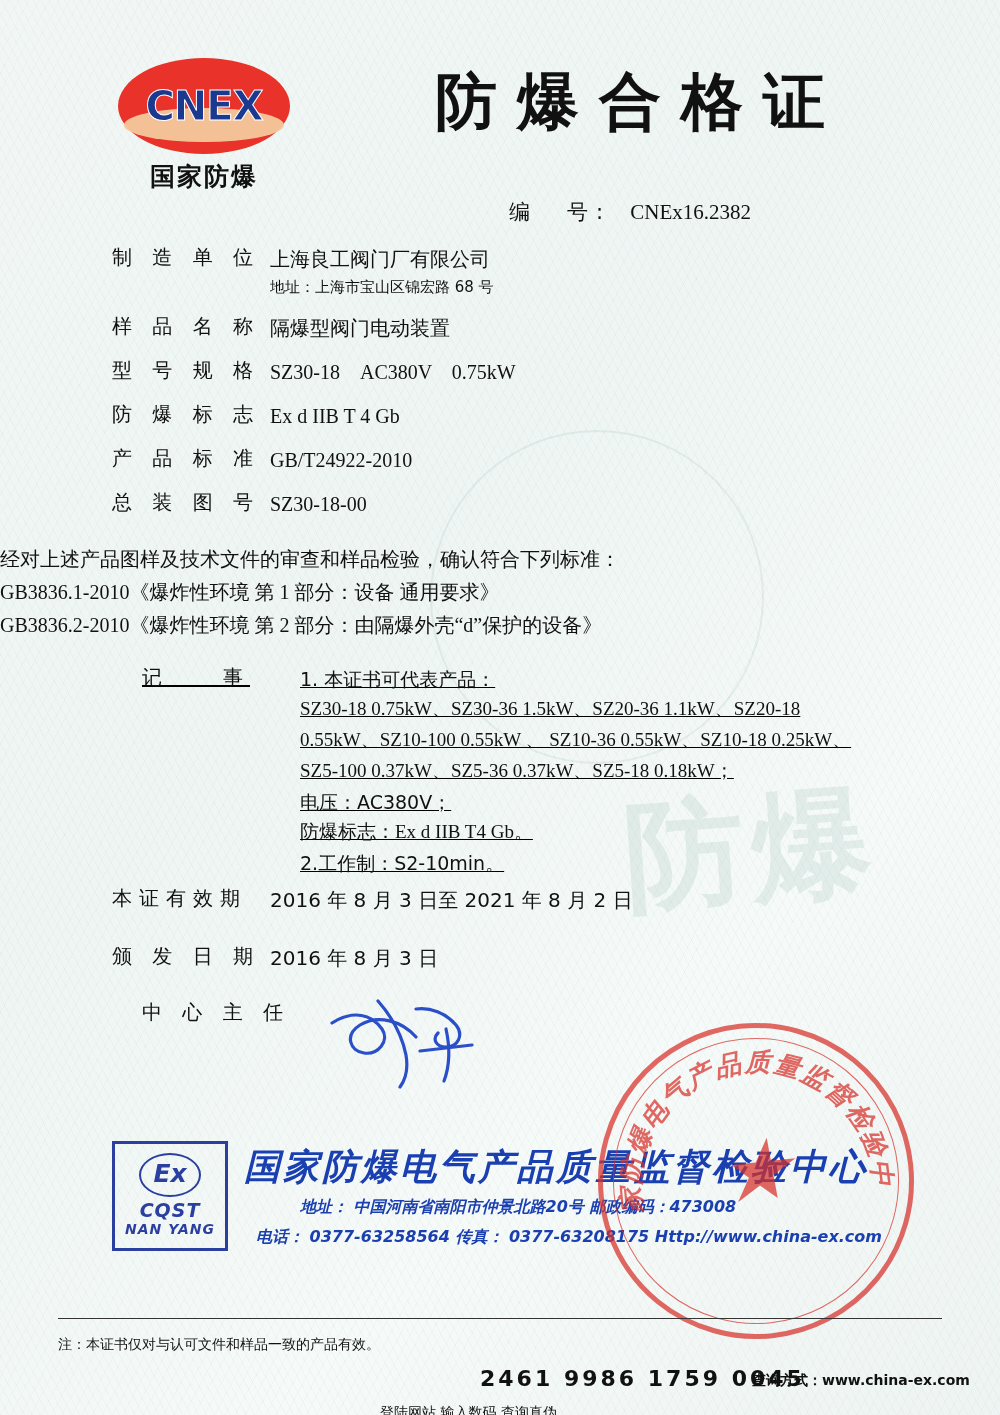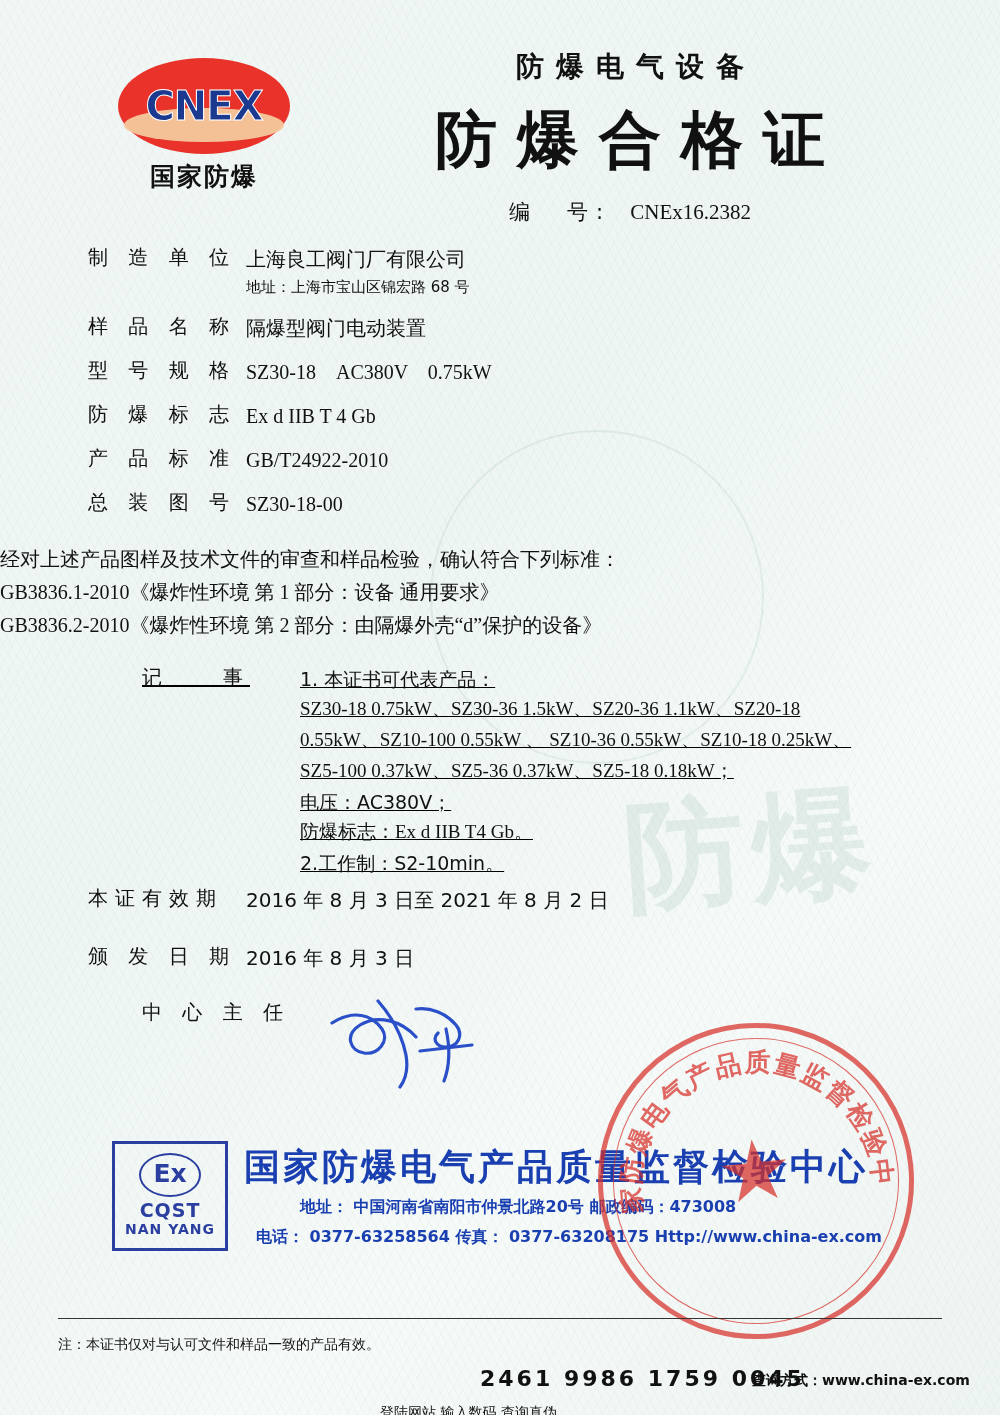--- a/index.html
+++ b/index.html
@@ -146,21 +146,21 @@
 
   
   .body {
     position: relative;
     padding: 18px 0 0 0;
   }
   .row {
     display: flex;
     align-items: flex-start;
     margin-bottom: 14px;
-    padding-left: 88px;
+    padding-left: 112px;
   }
   .label {
     width: 158px;
     flex: 0 0 158px;
     font-size: 20px;
     color: #111;
     font-family: "DejaVu Sans", sans-serif;
     letter-spacing: 7px;
     white-space: nowrap;
   }
@@ -218,20 +218,21 @@
     top: -8px;
     width: 180px;
     height: 110px;
   }
 
   
   .center-block {
     position: relative;
     margin-top: 10px;
     height: 175px;
+    font-style: italic;
   }
   .ex-badge {
     position: absolute;
     left: 112px;
     top: 12px;
     width: 110px;
     height: 104px;
     border: 3px solid #2b3fa0;
     color: #2b3fa0;
     text-align: center;
@@ -374,21 +375,20 @@
 
   <div class="header">
     <div class="logo-block">
       <div class="logo-oval">
         <span class="logo-text">CNEX</span>
       </div>
       <div class="logo-sub">国家防爆</div>
     </div>
 
     <div class="title-block">
-      <div class="title-small">防爆电气设备</div>
       <div class="title-big">防爆合格证</div>
     </div>
 
     <div class="cert-no">
       <span class="lbl">编　号:</span>
       <span class="val">CNEx16.2382</span>
     </div>
   </div>
 
   <div class="body">

